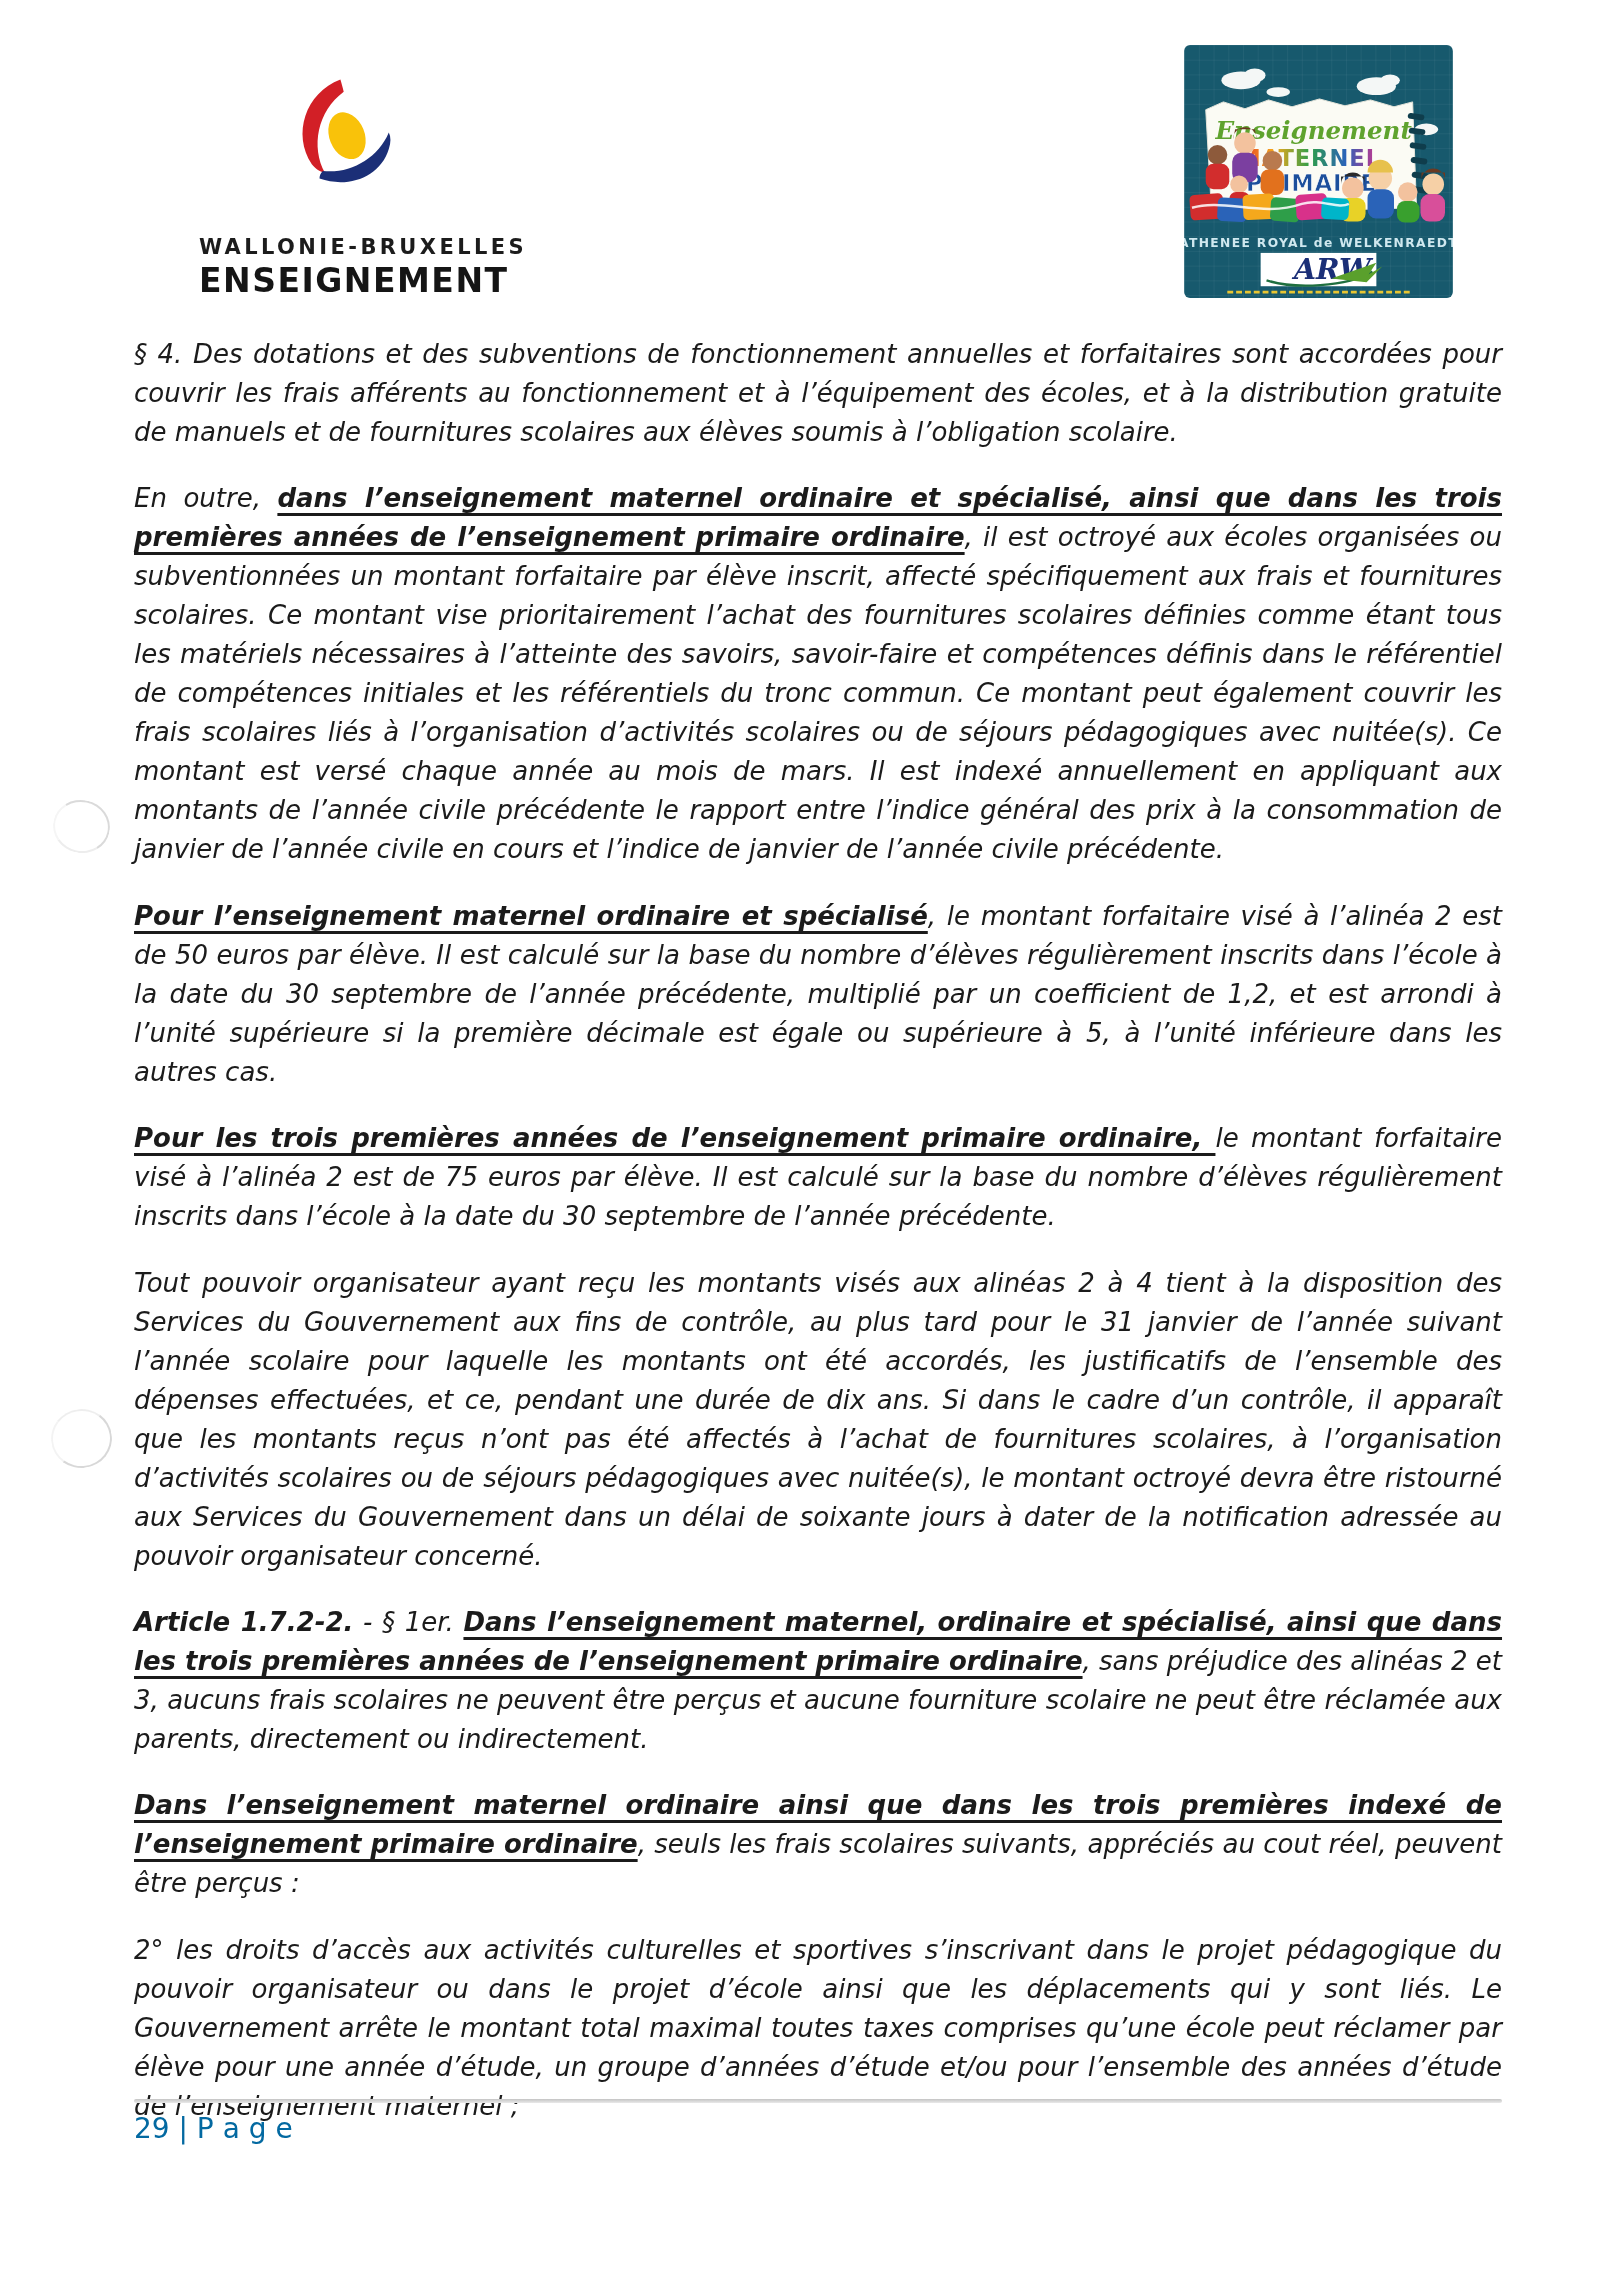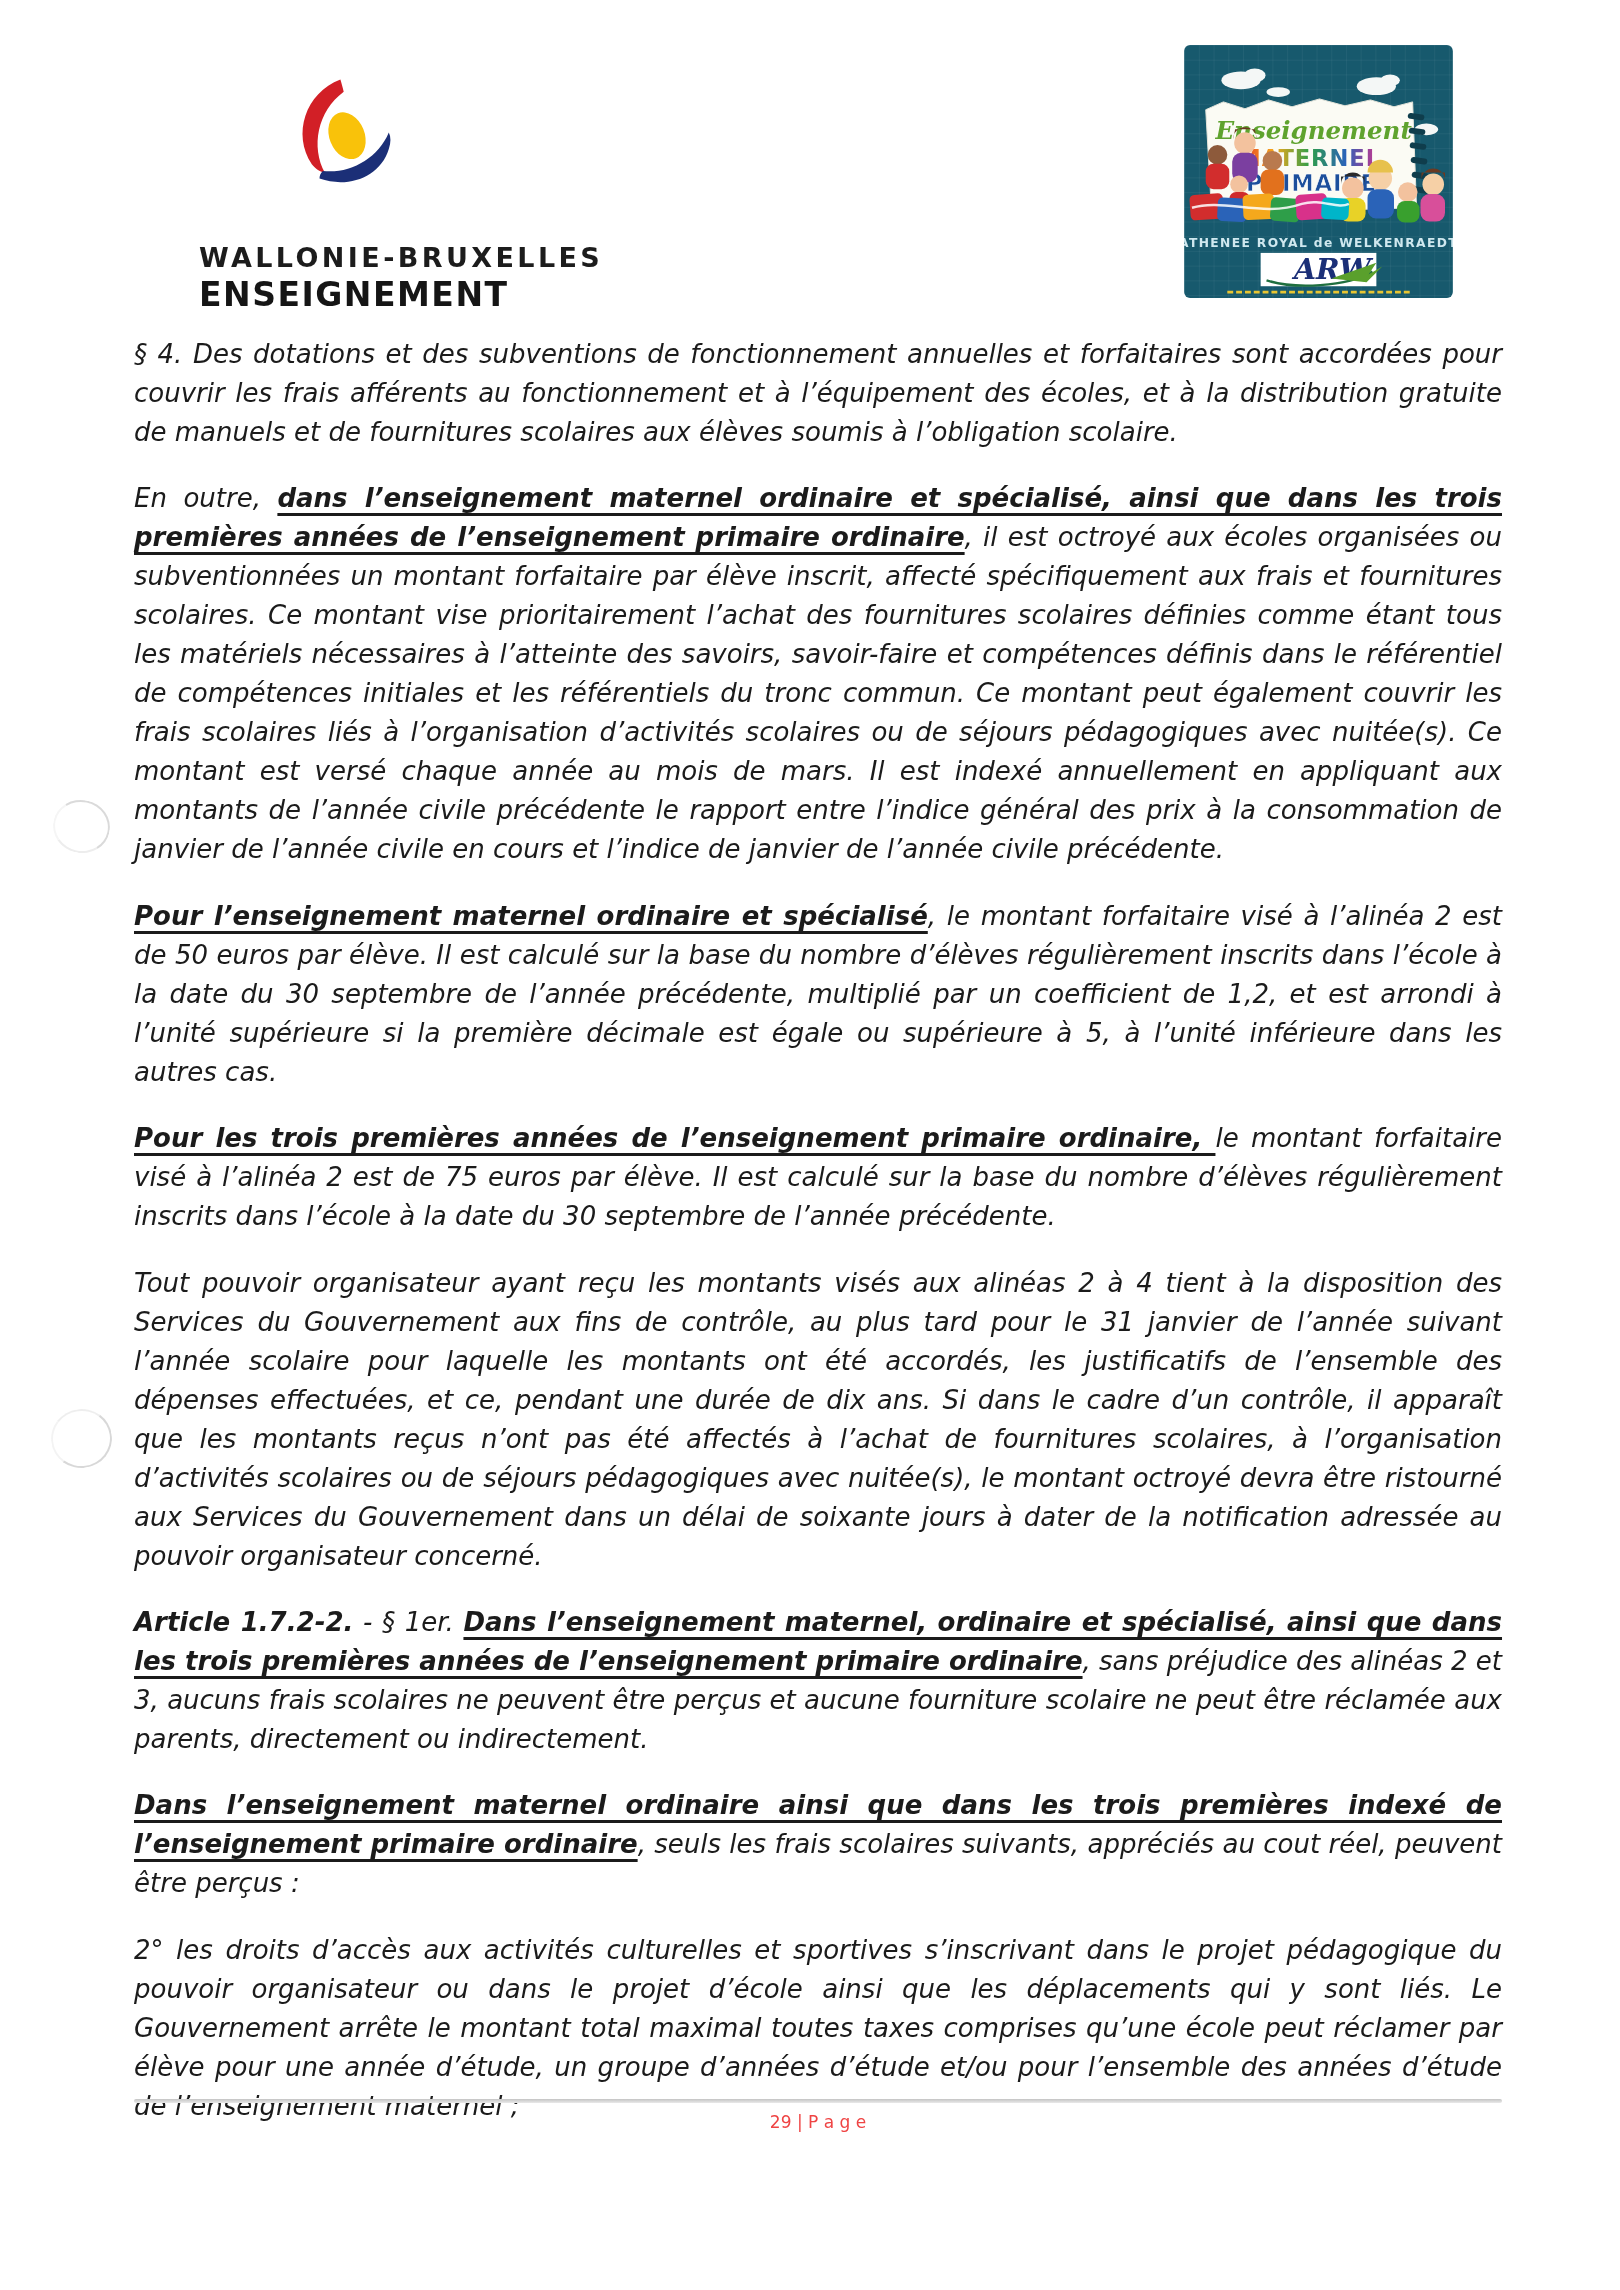--- a/index.html
+++ b/index.html
@@ -6,21 +6,21 @@
   .page {
     position:relative; width:1620px; height:2291px; margin:0 auto;
     background:#ffffff; overflow:hidden;
     font-family:"DejaVu Sans", sans-serif;
   }
 
   
   .wbe-logo { position:absolute; left:199px; top:51px; width:323px; }
   .wbe-mark { display:block; margin-left:71px; }
   .wbe-line1 {
-    margin-top:15px; font-weight:700; font-size:27px; letter-spacing:3.4px;
+    margin-top:8px; font-weight:700; font-size:21px; letter-spacing:3.4px;
     color:#1c1c1c; white-space:nowrap;
   }
   .wbe-line2 {
     margin-top:2px; font-weight:800; font-size:33px; letter-spacing:1.5px;
     color:#151515; white-space:nowrap;
   }
 
   
   .school-logo { position:absolute; left:1184px; top:45px; }
 
@@ -54,22 +54,22 @@
   }
 
   
   .footer { position:absolute; left:134px; top:2099px; width:1368px; }
   .footer-rule {
     height:3.9px; width:100%;
     background:linear-gradient(to bottom, #c4c4c4, #e9e9e9);
     border-radius:2px;
   }
   .footer-page {
-    margin-top:8.8px; text-align:center;
-    font-style:normal; font-size:17px; color:#ef4444;
+    margin-top:8.8px; text-align:left;
+    font-style:normal; font-size:28px; color:#0369a1;
     font-family:"DejaVu Sans", sans-serif;
   }
 </style>
 </head>
 <body>
 
 <div class="page">
 
   <div class="wbe-logo">
     <svg class="wbe-mark" width="132" height="176" viewBox="0 0 120 120" aria-hidden="true">

